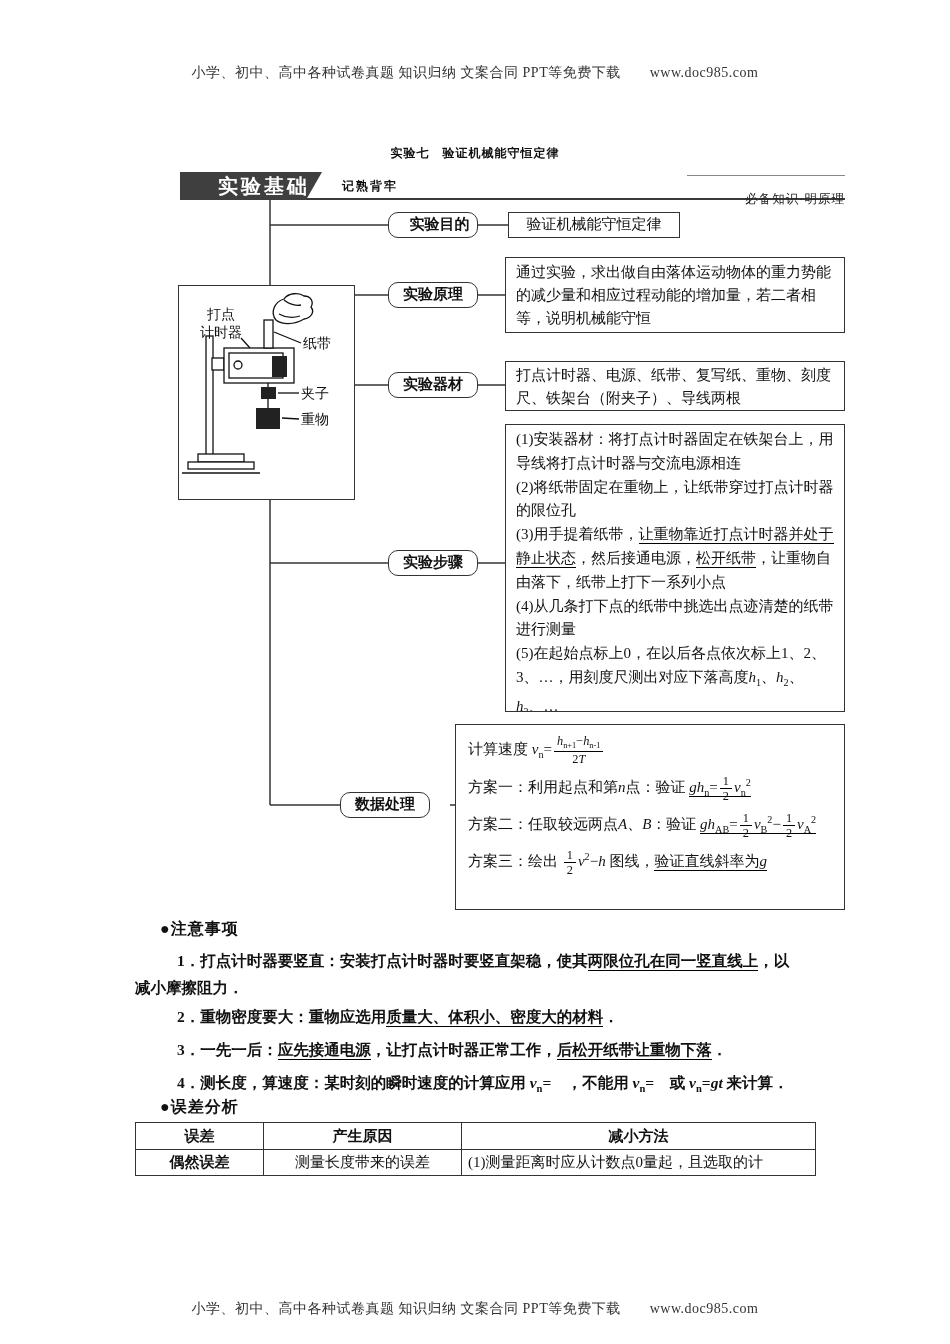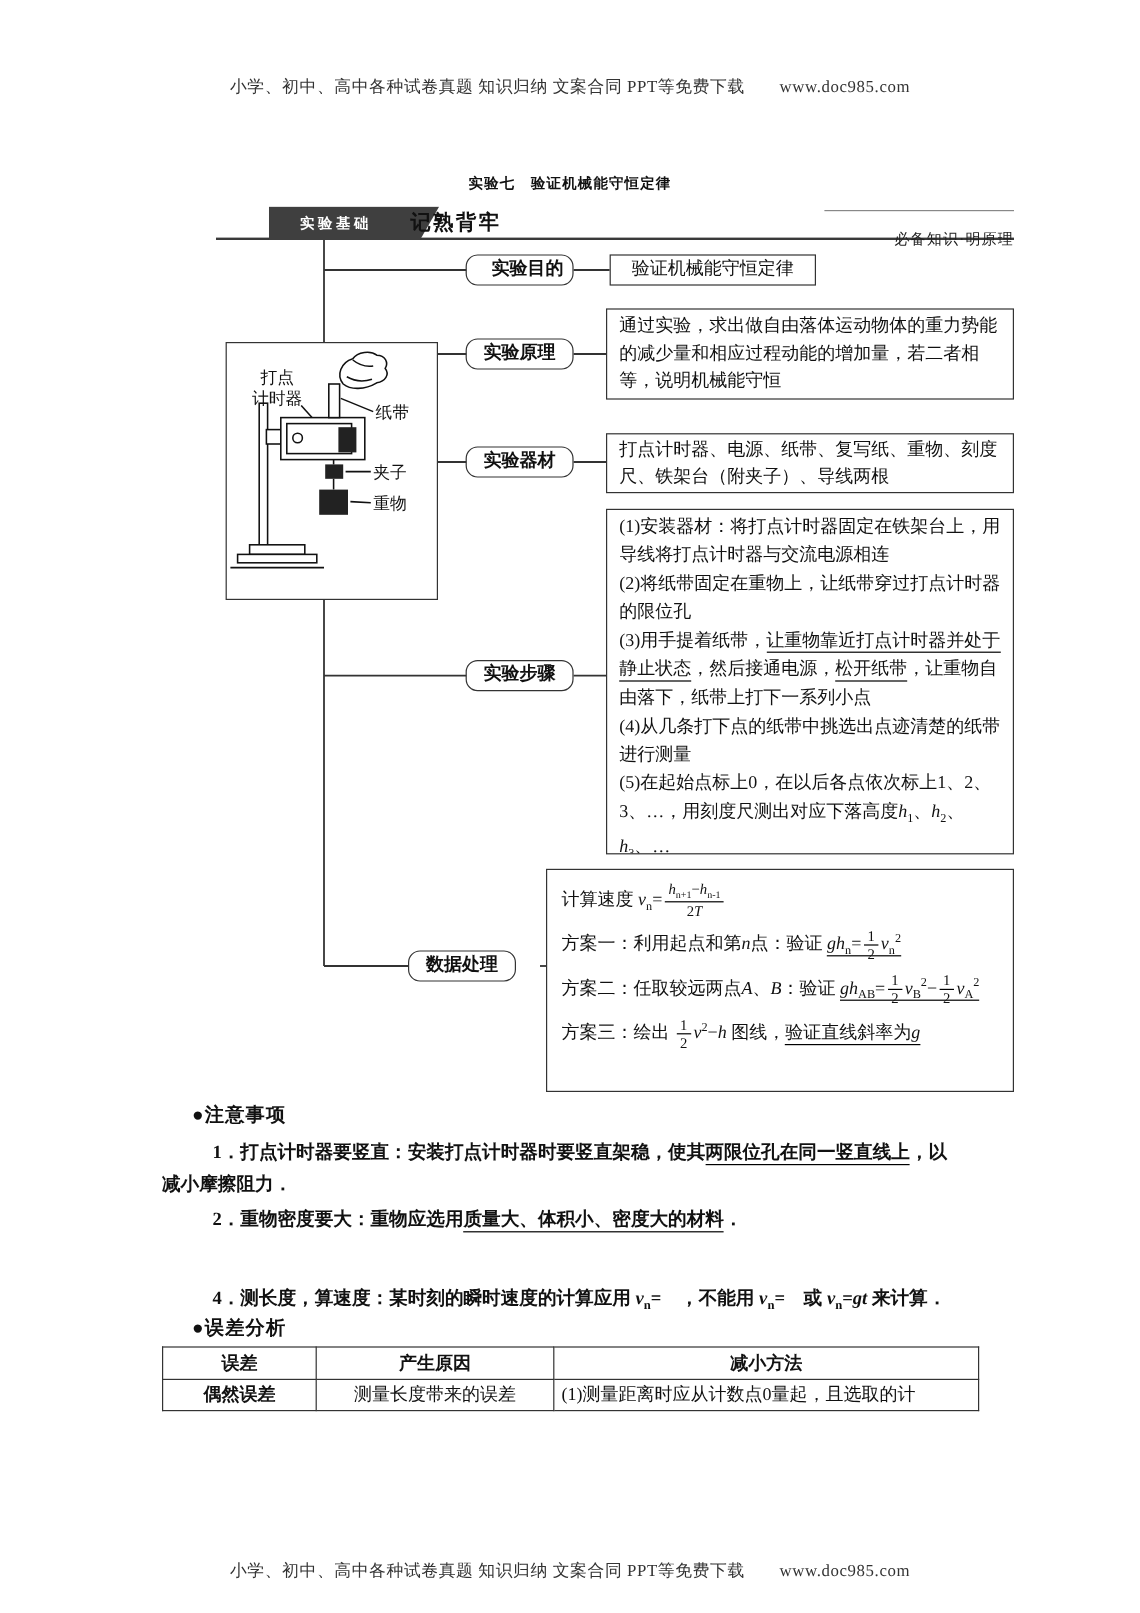--- a/index.html
+++ b/index.html
@@ -15,36 +15,35 @@
   .header-line { top:64px; }
   .footer-line { top:1300px; }
   .doc-title {
     position:absolute; top:145px; left:0; width:100%; text-align:center;
     font-size:12px; font-weight:bold; font-family:"Liberation Sans","DejaVu Sans",sans-serif;
     letter-spacing:1px;
   }
   .banner { position:absolute; left:180px; top:172px; width:665px; height:28px; border-bottom:2px solid #3a3a3a; }
   .banner-tab {
     position:absolute; left:0; top:0; width:142px; height:28px; background:#3f3f3f; color:#fff;
-    font-family:"Liberation Sans","DejaVu Sans",sans-serif; font-weight:bold; font-size:12px;
-    line-height:28px; padding-left:26px; letter-spacing:3px;
+    font-family:"Liberation Sans","DejaVu Sans",sans-serif; font-weight:bold; font-size:20px;
+    line-height:28px; padding-left:38px; letter-spacing:3px;
     clip-path:polygon(0 0, 100% 0, calc(100% - 16px) 100%, 0 100%);
-    margin-left:44px;
   }
   .banner-headline {
-    position:absolute; left:162px; top:0; line-height:28px; font-size:17px; font-weight:bold;
+    position:absolute; left:162px; top:0; line-height:28px; font-size:12px; font-weight:bold;
     letter-spacing:2px;
   }
   .banner-right {
     position:absolute; right:0; top:3px; width:158px; text-align:right;
     font-size:12.5px; color:#222; letter-spacing:1px; border-top:1px solid #888; padding-top:15px;
   }
   svg.connectors { position:absolute; left:0; top:0; pointer-events:none; }
   .apparatus {
-    position:absolute; left:188px; top:285px; width:177px; height:215px;
+    position:absolute; left:178px; top:285px; width:177px; height:215px;
     border:1.5px solid #333; background:#fff;
   }
   .apparatus svg text { font-size:14px; fill:#111; font-family:"Liberation Serif","DejaVu Serif",serif; }
   .flow-label {
     position:absolute; width:90px; height:26px; border:1.5px solid #333; border-radius:10px;
     background:#fff; text-align:center; line-height:23px; font-weight:bold; font-size:15px;
   }
   .flow-box {
     position:absolute; border:1.5px solid #333; background:#fff; font-size:15px; line-height:23px;
   }
@@ -166,20 +165,21 @@
   <div class="flow-box box-processing">
     <div class="proc-row">计算速度 <i>v</i><sub>n</sub>=<span class="frac"><span class="fn"><i>h</i><sub>n+1</sub>−<i>h</i><sub>n-1</sub></span><span class="fd">2<i>T</i></span></span></div>
     <div class="proc-row">方案一：利用起点和第<i>n</i>点：验证 <u><i>gh</i><sub>n</sub>=<span class="frac"><span class="fn">1</span><span class="fd">2</span></span><i>v</i><sub>n</sub><sup>2</sup></u></div>
     <div class="proc-row">方案二：任取较远两点<i>A</i>、<i>B</i>：验证 <u><i>gh</i><sub>AB</sub>=<span class="frac"><span class="fn">1</span><span class="fd">2</span></span><i>v</i><sub>B</sub><sup>2</sup>−<span class="frac"><span class="fn">1</span><span class="fd">2</span></span><i>v</i><sub>A</sub><sup>2</sup></u></div>
     <div class="proc-row">方案三：绘出 <span class="frac"><span class="fn">1</span><span class="fd">2</span></span><i>v</i><sup>2</sup>−<i>h</i> 图线，<u>验证直线斜率为<i>g</i></u></div>
   </div>
 
   <div class="note-head" style="top:919px;">●注意事项</div>
   <div class="note-item" style="top:947px;">1．打点计时器要竖直：安装打点计时器时要竖直架稳，使其<u>两限位孔在同一竖直线上</u>，以减小摩擦阻力．</div>
   <div class="note-item" style="top:1003px;">2．重物密度要大：重物应选用<u>质量大、体积小、密度大的材料</u>．</div>
+  <div class="note-item" style="top:1036px;">3．一先一后：<u>应先接通电源</u>，让打点计时器正常工作，<u>后松开纸带让重物下落</u>．</div>
   <div class="note-item" style="top:1069px;">4．测长度，算速度：某时刻的瞬时速度的计算应用 <i>v</i><sub>n</sub>=　，不能用 <i>v</i><sub>n</sub>=　或 <i>v</i><sub>n</sub>=<i>gt</i> 来计算．</div>
 
   <div class="note-head" style="top:1097px;">●误差分析</div>
 
   <table class="err-table">
     <colgroup>
         <col style="width:128px">
         <col style="width:198px">
         <col style="width:354px">
       </colgroup>

